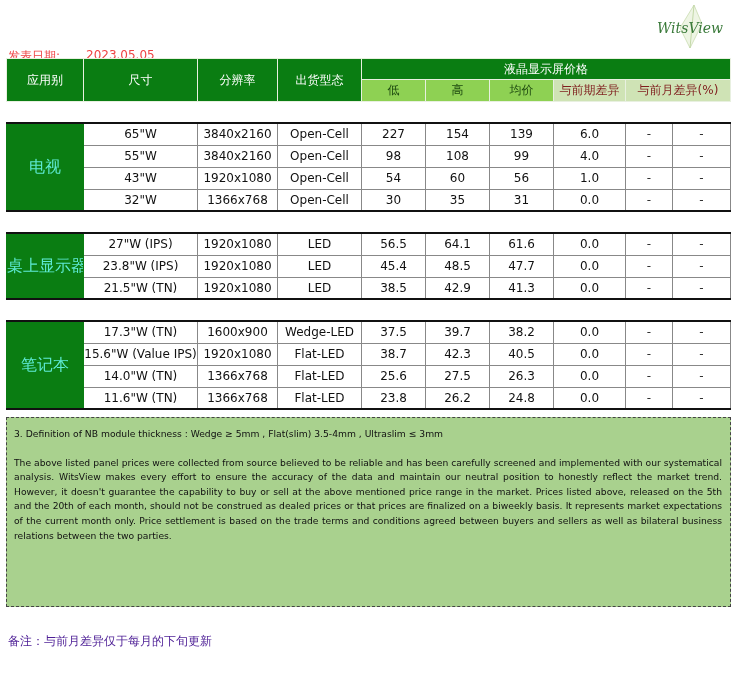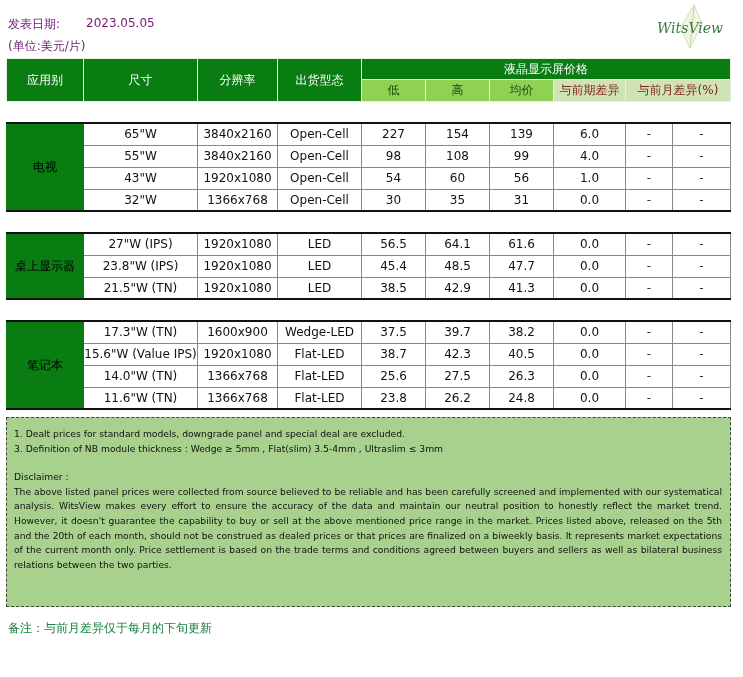--- a/index.html
+++ b/index.html
@@ -1,53 +1,53 @@
 <!DOCTYPE html>
 <html><head>
 <meta charset="utf-8">
 <style>
   * { box-sizing: border-box; margin: 0; padding: 0; }
   html, body { width: 743px; height: 677px; background: #ffffff; overflow: hidden; }
   body { font-family: "DejaVu Sans", "Liberation Sans", sans-serif; color: #111; position: relative; }
 
-  .meta { position: absolute; left: 8px; font-size: 12px; color: #701a75; }
+  .meta { position: absolute; left: 8px; font-size: 12px; color: #ef4444; margin-top: 32px; }
   .meta-date { top: 16px; }
   .meta-date .val { position: absolute; left: 78px; white-space: nowrap; }
   .meta-unit { top: 38px; }
 
   .logo { position: absolute; left: 650px; top: 2px; width: 80px; height: 50px; text-align: right; }
   .logo svg { width: 80px; height: 50px; }
 
   table { border-collapse: collapse; position: absolute; left: 6px; table-layout: fixed; }
   td, th { text-align: center; vertical-align: middle; font-weight: normal; font-size: 12px; white-space: nowrap; overflow: hidden; }
 
   .hdr { top: 58px; width: 724px; }
   .hdr th { color: #ffffff; background: #0a7d12; border: 1px solid #e8f0e0; }
   .hdr .r1 th { height: 21px; }
   .hdr .r2 th { height: 22px; }
   .hdr .sub-lo { background: #8ed153; color: #1e4a10; }
   .hdr .sub-diff { background: #cfe3b5; color: #7f1d1d; }
 
   .grp { width: 724px; border-top: 2px solid #111; border-bottom: 2px solid #111; }
   .grp td { border: 1px solid #888; height: 22px; color: #111; }
-  .grp td.app { background: #0a7d12; color: #000000; border-color: #0a7d12; font-size: 12px; }
+  .grp td.app { background: #0a7d12; color: #5eead4; border-color: #0a7d12; font-size: 16px; }
   .grp td.dash { color: #333; }
   .g1 { top: 122px; }
   .g2 { top: 232px; }
   .g3 { top: 320px; }
 
   .notes {
     position: absolute; left: 6px; top: 417px; width: 725px; height: 190px;
     background: #a9d18e; border: 1px dashed #444;
     padding: 9px 8px 0 7px; font-size: 9.2px; color: #111; line-height: 14.6px;
   }
   .notes .gap { height: 14px; }
   .notes .para { text-align: justify; }
 
-  .footer { position: absolute; left: 8px; top: 620px; font-size: 12px; color: #15803d; }
+  .footer { position: absolute; left: 8px; top: 633px; font-size: 12px; color: #4c1d95; }
 </style>
 </head>
 <body>
 
 <div class="meta meta-date">
   <span>发表日期:</span>
   <span class="val">2023.05.05</span>
 </div>
 <div class="meta meta-unit">(单位:美元/片)</div>
 
@@ -258,20 +258,18 @@
     <td>26.2</td>
     <td>24.8</td>
     <td>0.0</td>
     <td class="dash">-</td>
     <td class="dash">-</td>
   </tr>
 </tbody>
   </table>
 
 <div class="notes">
-  <div>1. Dealt prices for standard models, downgrade panel and special deal are excluded.</div>
   <div>3. Definition of NB module thickness : Wedge ≥ 5mm , Flat(slim) 3.5-4mm , Ultraslim ≤ 3mm</div>
   <div class="gap"></div>
-  <div>Disclaimer :</div>
   <div class="para">The above listed panel prices were collected from source believed to be reliable and has been carefully screened and implemented with our systematical analysis. WitsView makes every effort to ensure the accuracy of the data and maintain our neutral position to honestly reflect the market trend. However, it doesn't guarantee the capability to buy or sell at the above mentioned price range in the market. Prices listed above, released on the 5th and the 20th of each month, should not be construed as dealed prices or that prices are finalized on a biweekly basis. It represents market expectations of the current month only. Price settlement is based on the trade terms and conditions agreed between buyers and sellers as well as bilateral business relations between the two parties.</div>
 </div>
 
 <div class="footer">备注：与前月差异仅于每月的下旬更新</div>
 
 </body></html>

